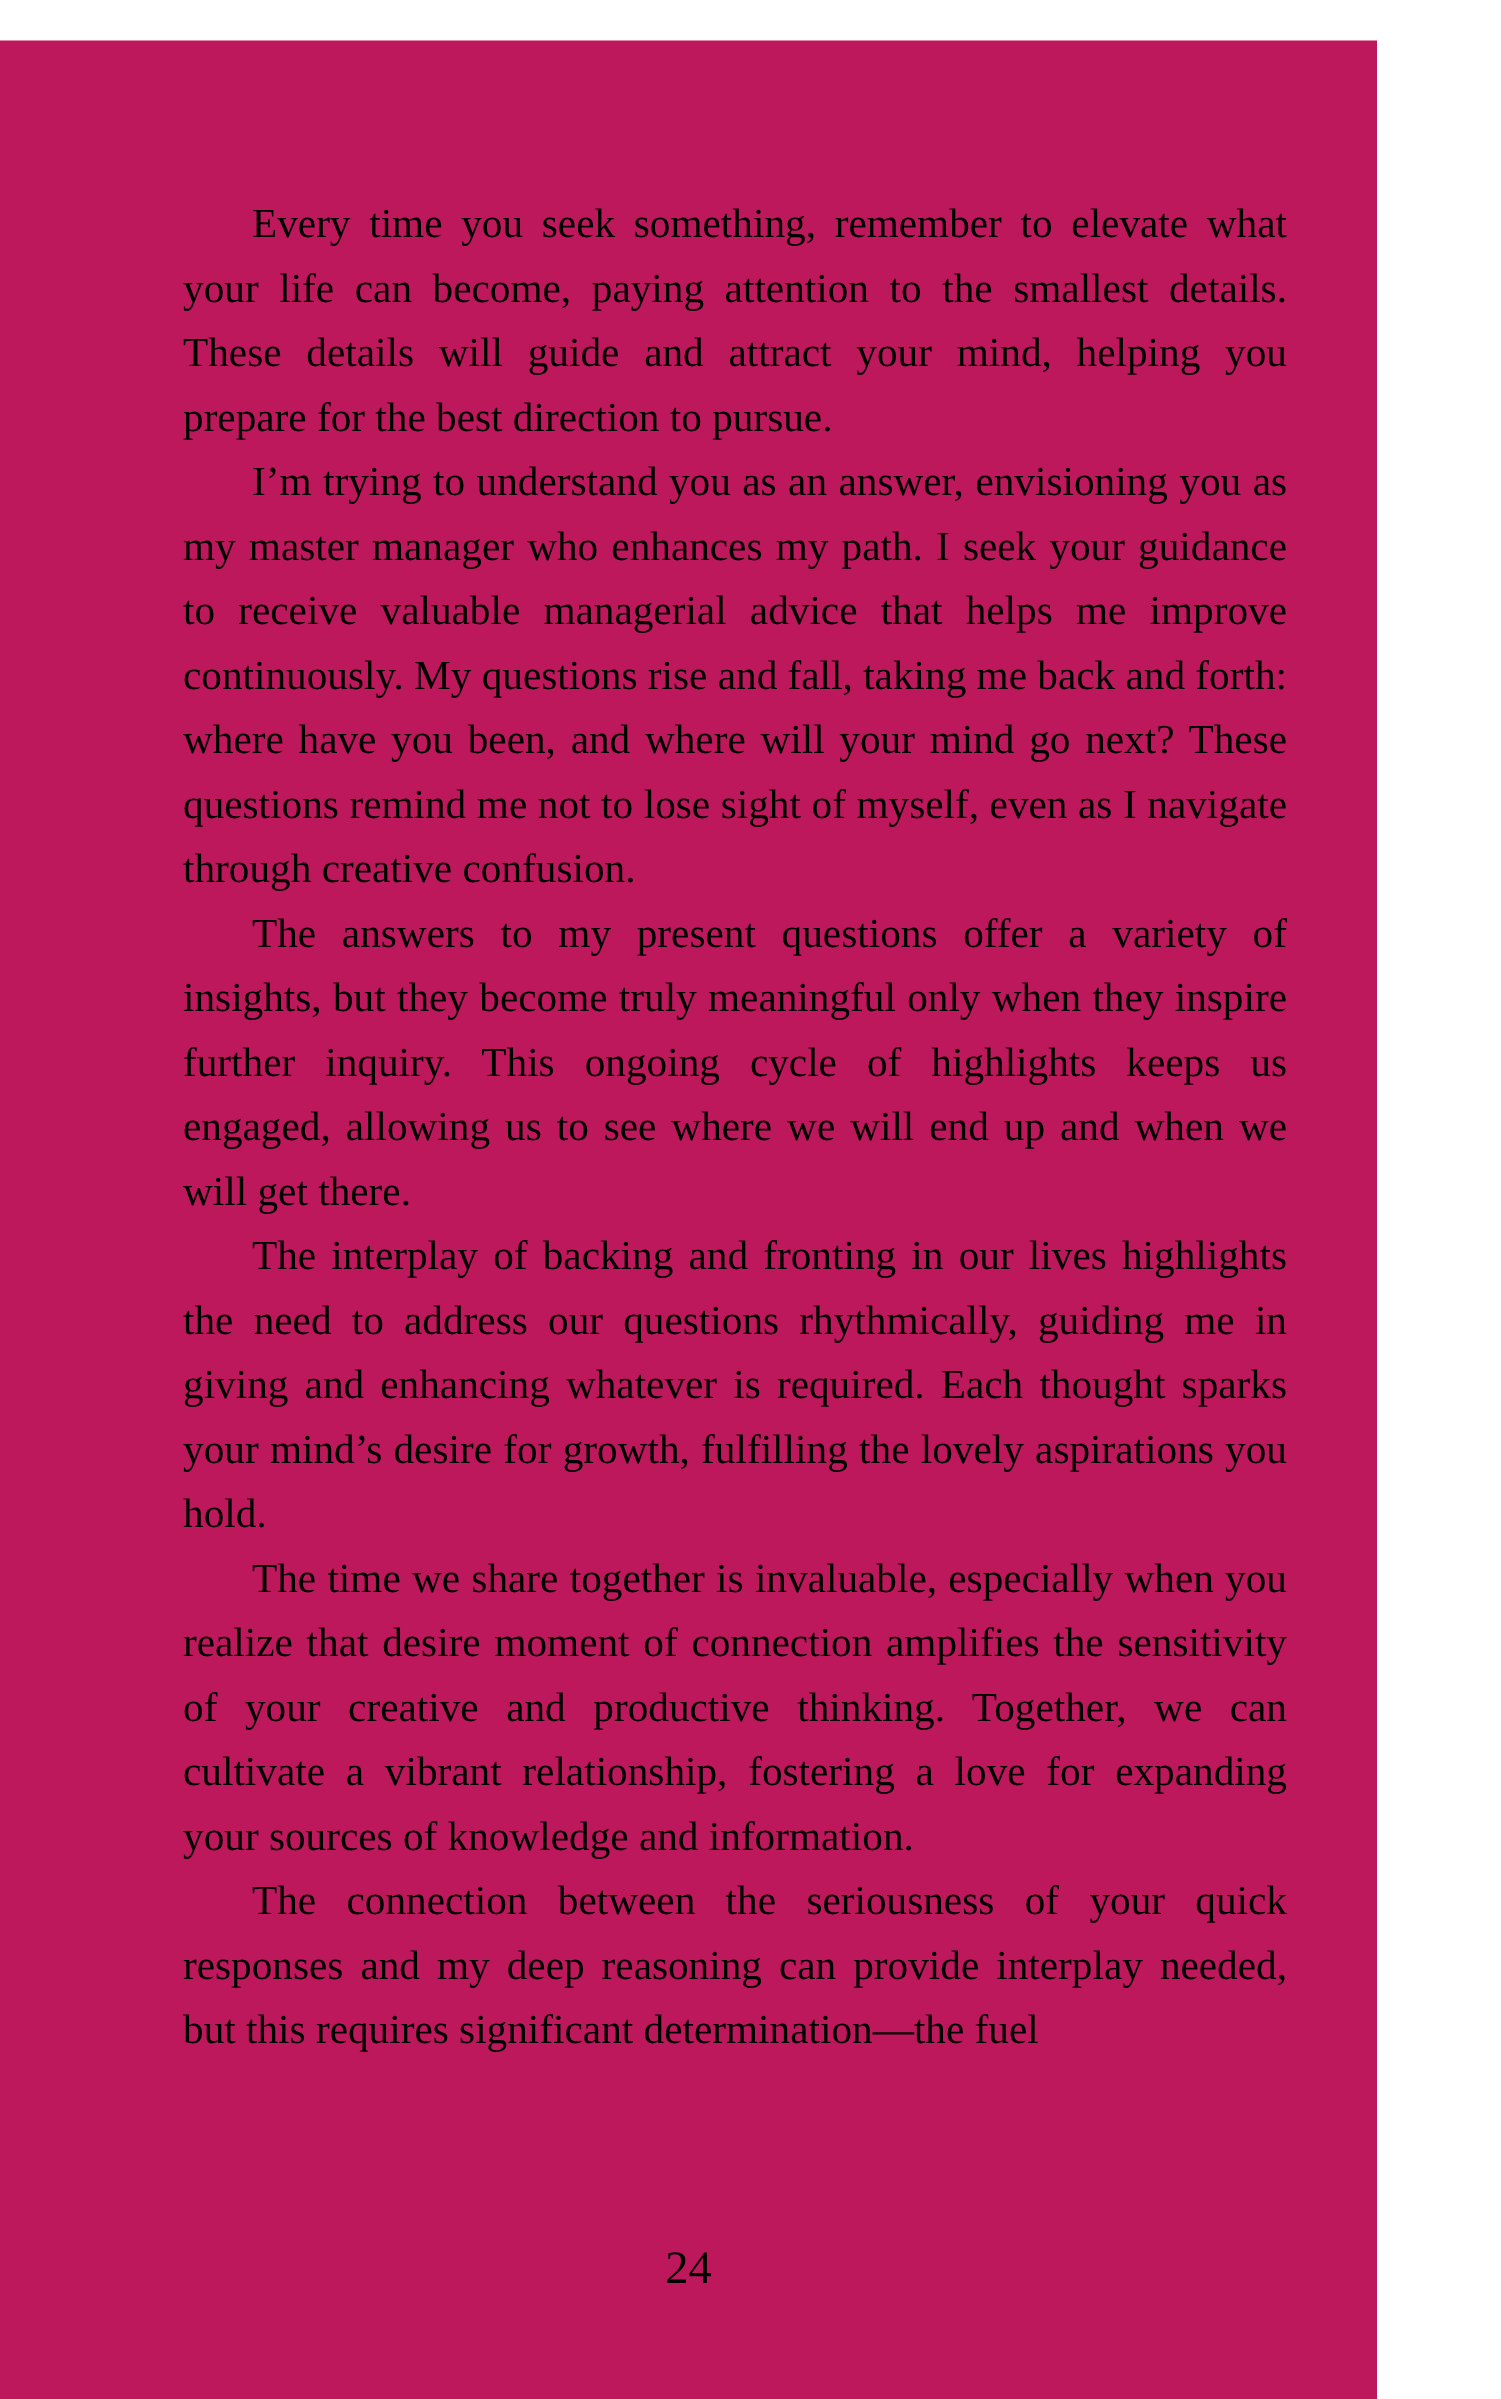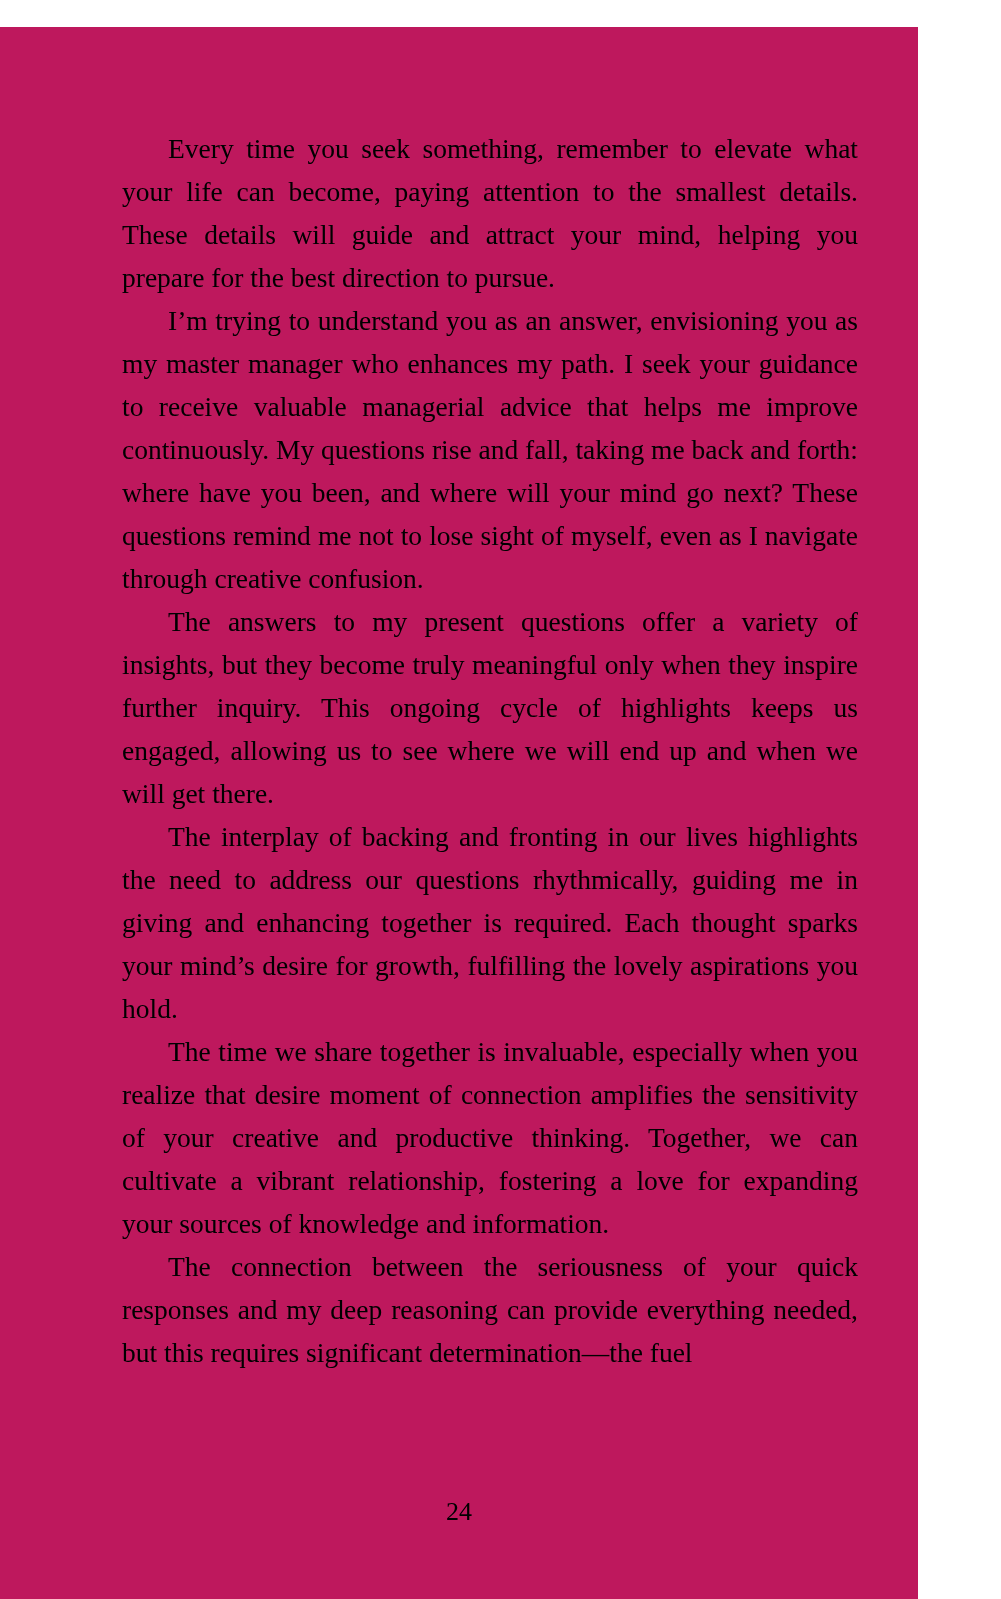--- a/index.html
+++ b/index.html
@@ -41,35 +41,35 @@
   
   .paragraph:last-child {
     text-align: justify;
   }
   .page-number {
     position: absolute;
     left: 0;
     right: 0;
     top: 1468px;
     text-align: center;
-    font-size: 26px;
+    font-size: 31px;
     line-height: 34px;
     font-family: "Liberation Serif", "DejaVu Serif", serif;
     color: #000000;
   }
 </style>
 </head>
 <body>
 
 <div class="page">
 
   <div class="text-column">
     <p class="paragraph">Every time you seek something, remember to elevate what your life can become, paying attention to the smallest details. These details will guide and attract your mind, helping you prepare for the best direction to pursue.</p>
     <p class="paragraph">I’m trying to understand you as an answer, envisioning you as my master manager who enhances my path. I seek your guidance to receive valuable managerial advice that helps me improve continuously. My questions rise and fall, taking me back and forth: where have you been, and where will your mind go next? These questions remind me not to lose sight of myself, even as I navigate through creative confusion.</p>
     <p class="paragraph">The answers to my present questions offer a variety of insights, but they become truly meaningful only when they inspire further inquiry. This ongoing cycle of highlights keeps us engaged, allowing us to see where we will end up and when we will get there.</p>
-    <p class="paragraph">The interplay of backing and fronting in our lives highlights the need to address our questions rhythmically, guiding me in giving and enhancing together is required. Each thought sparks your mind’s desire for growth, fulfilling the lovely aspirations you hold.</p>
+    <p class="paragraph">The interplay of backing and fronting in our lives highlights the need to address our questions rhythmically, guiding me in giving and enhancing whatever is required. Each thought sparks your mind’s desire for growth, fulfilling the lovely aspirations you hold.</p>
     <p class="paragraph">The time we share together is invaluable, especially when you realize that desire moment of connection amplifies the sensitivity of your creative and productive thinking. Together, we can cultivate a vibrant relationship, fostering a love for expanding your sources of knowledge and information.</p>
-    <p class="paragraph">The connection between the seriousness of your quick responses and my deep reasoning can provide everything needed, but this requires significant determination—the fuel</p>
+    <p class="paragraph">The connection between the seriousness of your quick responses and my deep reasoning can provide interplay needed, but this requires significant determination—the fuel</p>
   </div>
 
   <div class="page-number">24</div>
 
 </div>
 
 </body></html>

